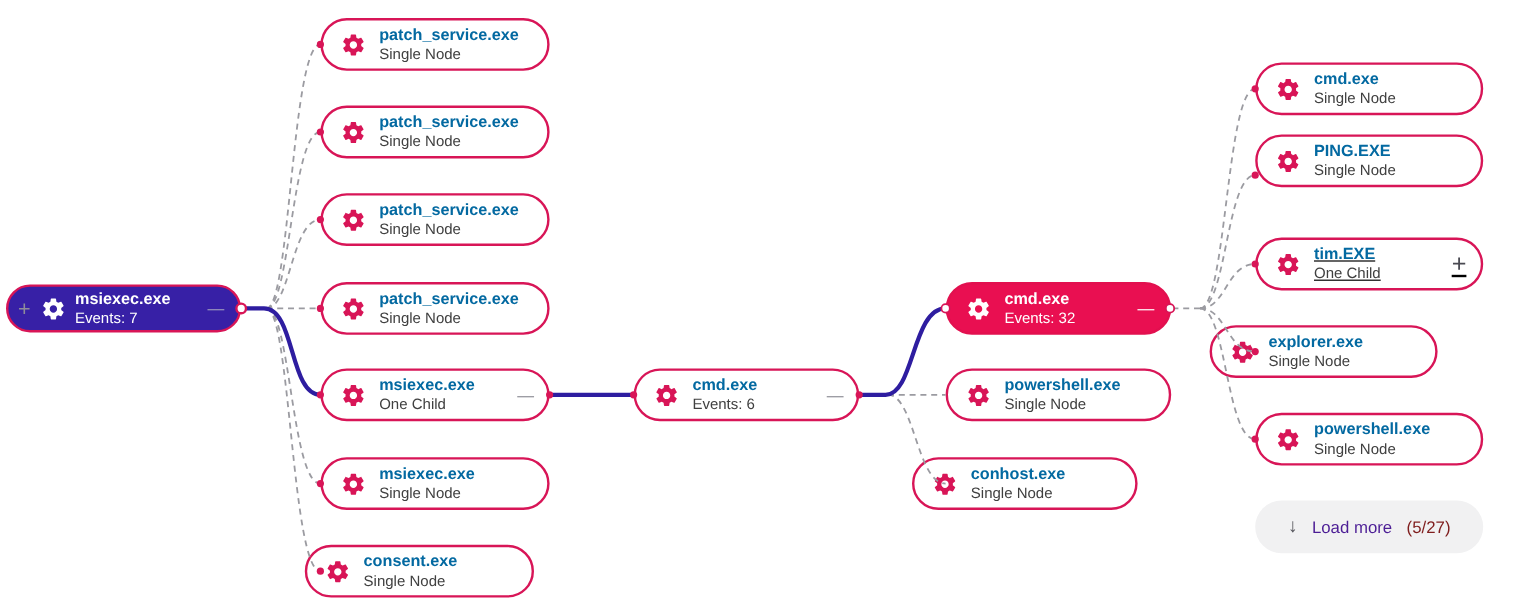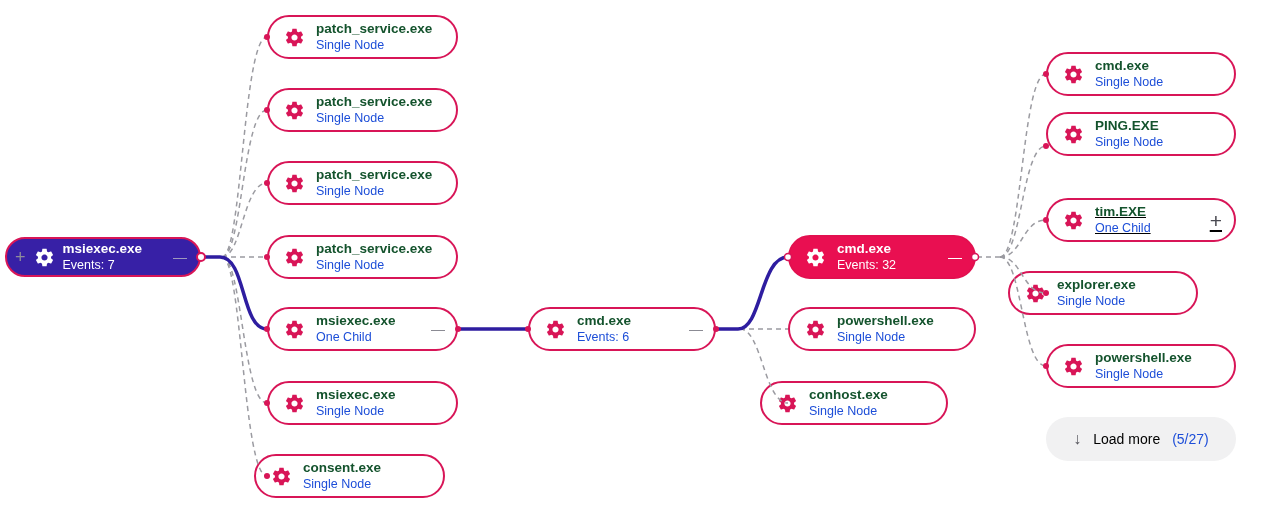--- a/index.html
+++ b/index.html
@@ -6,22 +6,22 @@
   .canvas{position:relative;width:1261px;height:510px;background:#ffffff;overflow:hidden;}
 
   
   .links{position:absolute;left:0;top:0;width:1261px;height:510px;z-index:5;pointer-events:none;}
 
   
   .node{position:absolute;z-index:2;box-sizing:border-box;display:flex;align-items:center;
         width:191px;height:44px;background:#fff;border:2px solid #d81557;border-radius:24px;
         padding:0 12px 0 15px;gap:11px;cursor:pointer;}
   .node .txt{display:flex;flex-direction:column;justify-content:center;line-height:1.22;min-width:0;}
-  .node .title{font-size:13.5px;font-weight:700;color:#14532d;white-space:nowrap;}
-  .node .sub{font-size:12.5px;font-weight:400;color:#1d4ed8;white-space:nowrap;}
+  .node .title{font-size:13.5px;font-weight:700;color:#0369a1;white-space:nowrap;}
+  .node .sub{font-size:12.5px;font-weight:400;color:#404040;white-space:nowrap;}
   .gear{display:flex;align-items:center;justify-content:center;color:#d81557;flex:0 0 auto;}
   .gear svg{width:21px;height:21px;display:block;}
 
   .node.filled-indigo{background:#3720a6;border-color:#d81557;width:196px;height:40px;padding:0 12px 0 8px;gap:8px;}
   .node.filled-indigo .title,.node.filled-indigo .sub{color:#ffffff;}
   .node.filled-indigo .gear{color:#ffffff;}
   .node.filled-pink{background:#e90f51;border-color:#e2104f;}
   .node.filled-pink .title,.node.filled-pink .sub{color:#ffffff;}
   .node.filled-pink .gear{color:#ffffff;}
 
@@ -30,22 +30,22 @@
   .ctl-dash-light{font-size:14px;color:#9e99bd;}
   .ctl-dash-white{font-size:14px;color:#ffffff;}
   .ctl-plus-dark{font-size:21px;color:#4a4a52;line-height:1;}
   .expand-left{flex:0 0 auto;font-size:18px;color:#8e8c9a;line-height:1;cursor:pointer;}
 
   
   .loadmore{position:absolute;z-index:2;left:1046px;top:417px;width:190px;height:44px;
             background:#f1f1f2;border:none;border-radius:24px;display:flex;align-items:center;
             justify-content:center;gap:12px;cursor:pointer;font-family:"Liberation Sans",sans-serif;}
   .loadmore .arrow{font-size:16px;color:#55555c;}
-  .loadmore .lbl{font-size:14px;color:#000000;font-weight:400;}
-  .loadmore .cnt{font-size:14px;color:#1d4ed8;}
+  .loadmore .lbl{font-size:14px;color:#4c1d95;font-weight:400;}
+  .loadmore .cnt{font-size:14px;color:#7f1d1d;}
 </style>
 </head>
 <body>
 
 <div class="canvas">
 
   <div class="node filled-indigo" style="left:5px;top:237px;">
     <span class="expand-left">+</span>
     <span class="gear">
       <svg viewBox="0 0 24 24">

